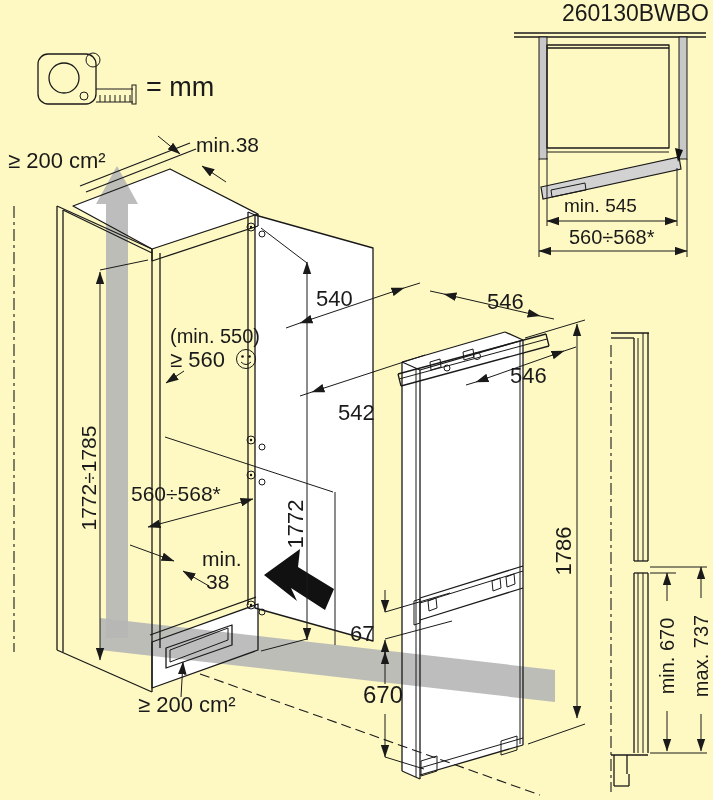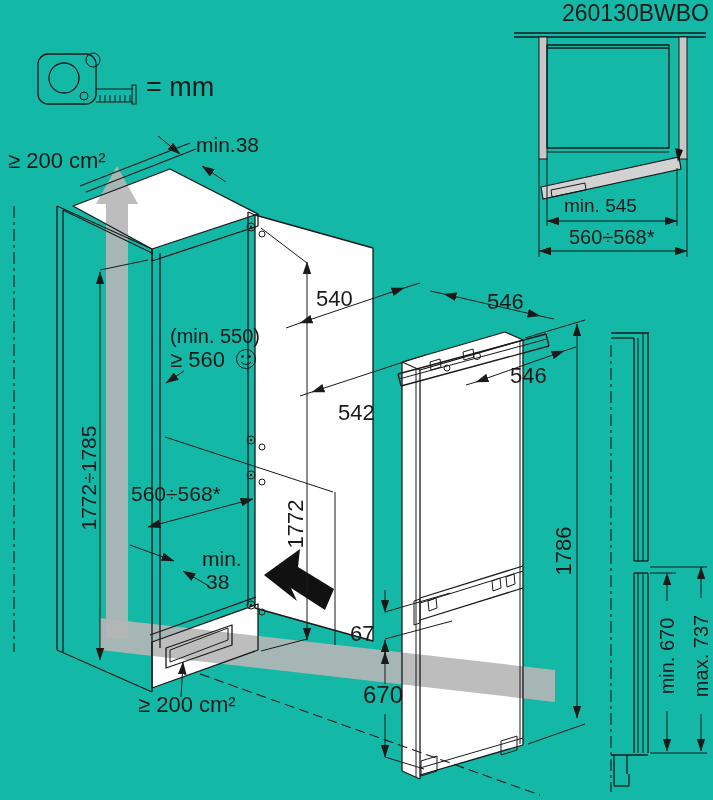--- a/index.html
+++ b/index.html
@@ -1,16 +1,16 @@
 <!DOCTYPE html>
 <html><head>
 <meta charset="utf-8">
 <style>
   html,body{margin:0;padding:0;background:#fff;}
-  #stage{position:relative;width:713px;height:800px;background:#14b8a6;overflow:hidden;
+  #stage{position:relative;width:713px;height:800px;background:#fef9c3;overflow:hidden;
          font-family:"Liberation Sans", sans-serif;}
   svg{display:block}
   .ln{stroke:#1a1a1a;stroke-width:1.3;fill:none;stroke-linejoin:round;}
   .thin{stroke:#1a1a1a;stroke-width:1;fill:none;}
   .dim{stroke:#1a1a1a;stroke-width:1;fill:none;}
   .dash{stroke:#1a1a1a;stroke-width:1.1;fill:none;stroke-dasharray:10,5;}
   .dashdot{stroke:#1a1a1a;stroke-width:1.1;fill:none;stroke-dasharray:12,4,3,4;}
   .wfill{fill:#ffffff;stroke:none;}
   .gair{fill:#b6b6b6;stroke:none;opacity:0.9;}
   .gpanel{fill:#c8c8c8;stroke:#1a1a1a;stroke-width:1;}

